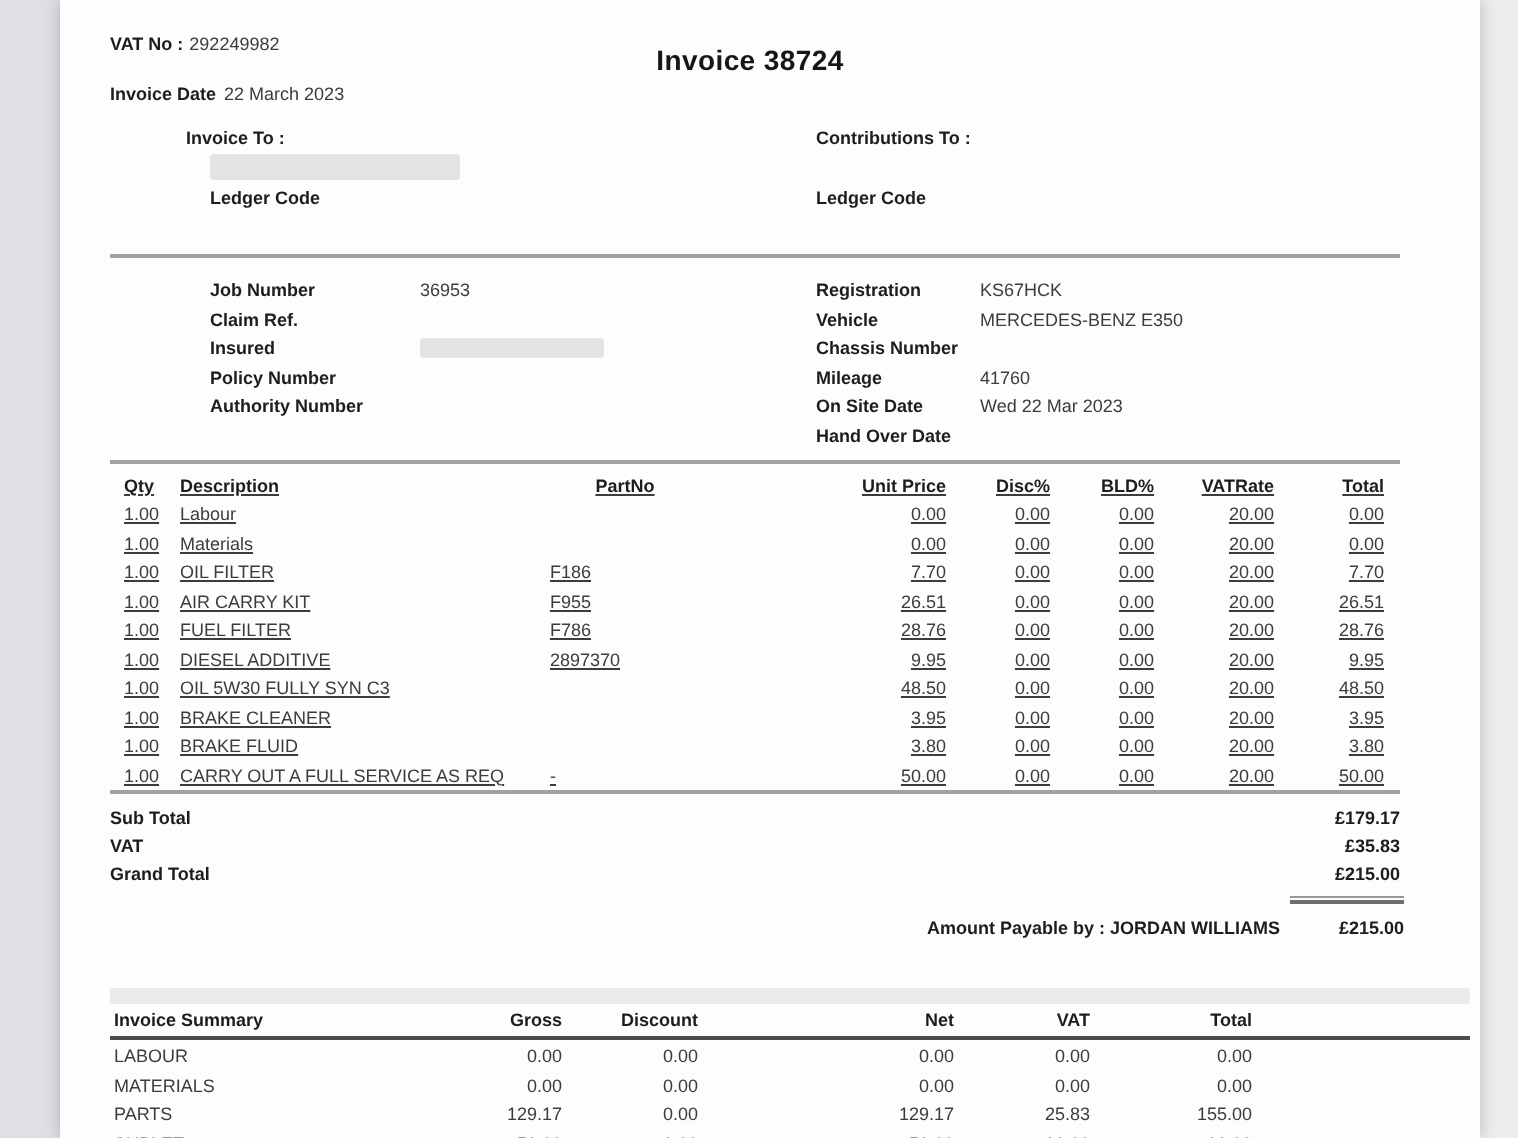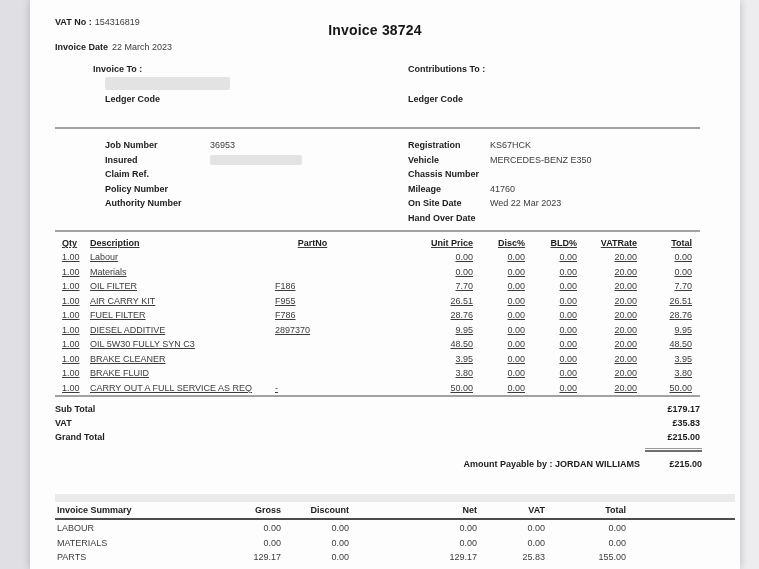--- a/index.html
+++ b/index.html
@@ -89,47 +89,47 @@
   .s-vat   { width:68px; text-align:right; }
   .s-total { width:81px; text-align:right; }
 </style>
 </head>
 <body>
 
 <div class="viewport">
   <div class="page">
 
     <div class="abs vat-line">
-      <span class="b">VAT No :</span><span class="v">154316819</span>
+      <span class="b">VAT No :</span><span class="v">292249982</span>
     </div>
     <div class="abs doc-title">Invoice 38724</div>
     <div class="abs date-line">
       <span class="b">Invoice Date</span><span class="v">22 March 2023</span>
     </div>
     <div class="abs invto b">Invoice To :</div>
     <div class="abs contrib b">Contributions To :</div>
     <div class="abs redacted-lg"></div>
     <div class="abs ledger-l b">Ledger Code</div>
     <div class="abs ledger-r b">Ledger Code</div>
     <div class="rule rule-1"></div>
 
     <div class="job-col left">
         <div class="job-row">
           <div class="job-label b">Job Number</div>
           <div class="job-value">36953</div>
         </div>
         <div class="job-row">
+          <div class="job-label b">Claim Ref.</div>
+          <div class="job-value"></div>
+        </div>
+        <div class="job-row">
           <div class="job-label b">Insured</div>
           <div class="job-value">
             <div class="redacted-sm"></div>
           </div>
-        </div>
-        <div class="job-row">
-          <div class="job-label b">Claim Ref.</div>
-          <div class="job-value"></div>
         </div>
         <div class="job-row">
           <div class="job-label b">Policy Number</div>
           <div class="job-value"></div>
         </div>
         <div class="job-row">
           <div class="job-label b">Authority Number</div>
           <div class="job-value"></div>
         </div>
       </div>

